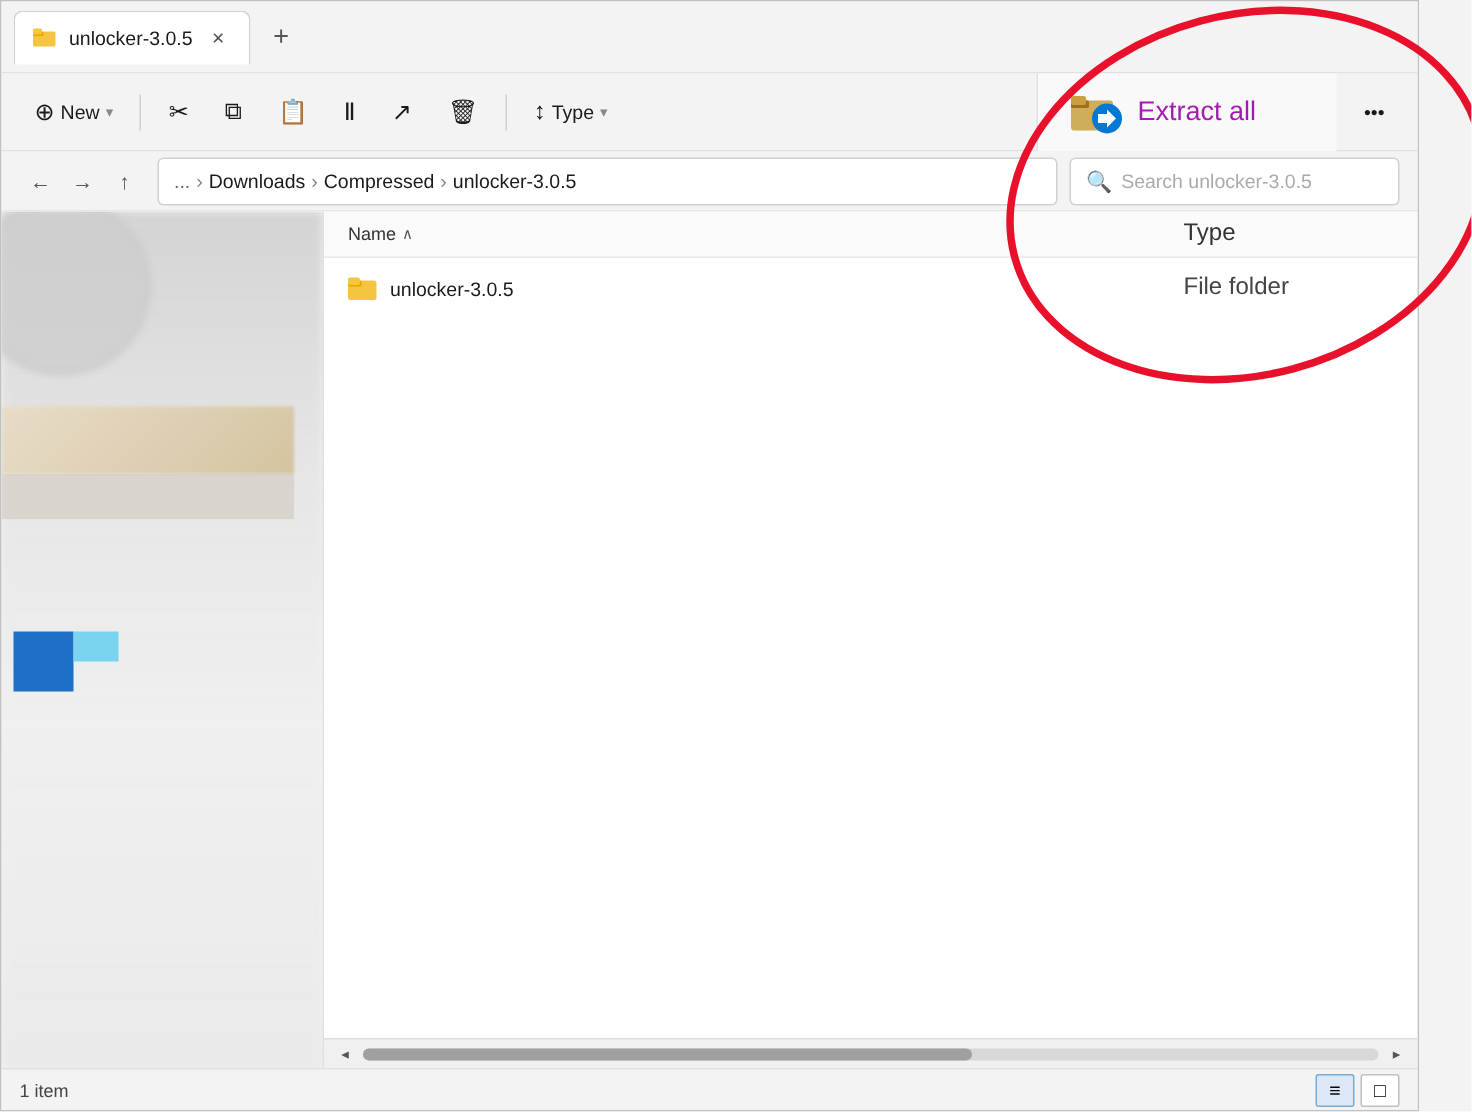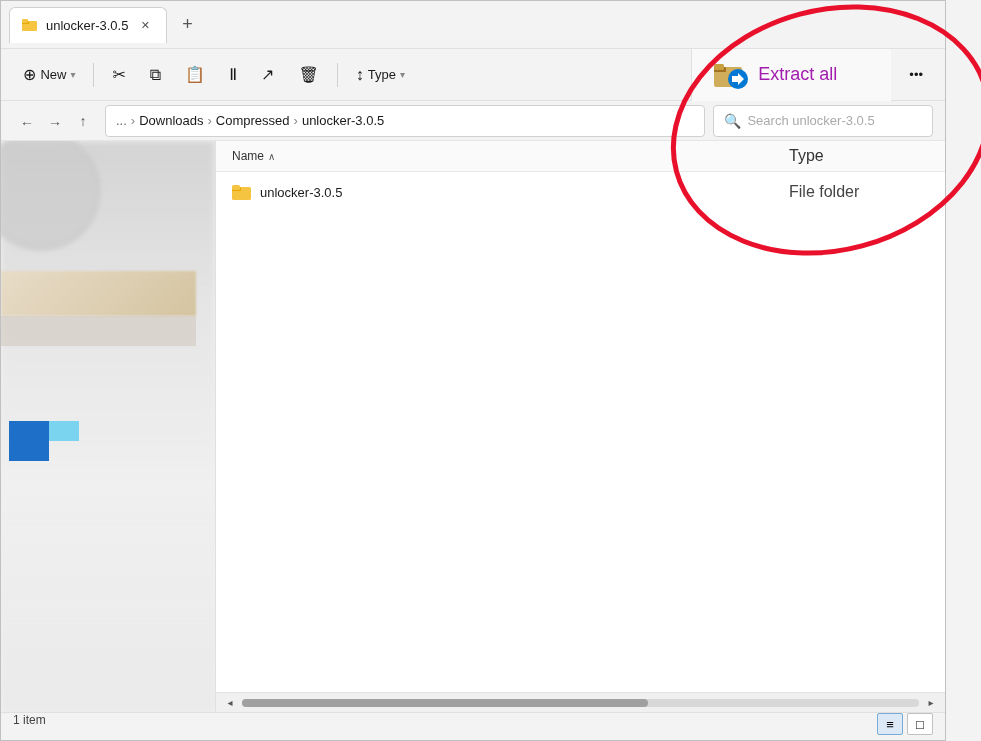--- a/index.html
+++ b/index.html
@@ -327,21 +327,21 @@
       background: #a0a0a0;
       border-radius: 4px;
     }
 
     
     .status-bar {
       height: 28px;
       background: #f3f3f3;
       border-top: 1px solid #e0e0e0;
       display: flex;
-      align-items: flex-start;
+      align-items: center;
       padding: 0 12px;
       justify-content: space-between;
       flex-shrink: 0;
     }
 
     .status-text {
       font-size: 12px;
       color: #444;
     }
 

